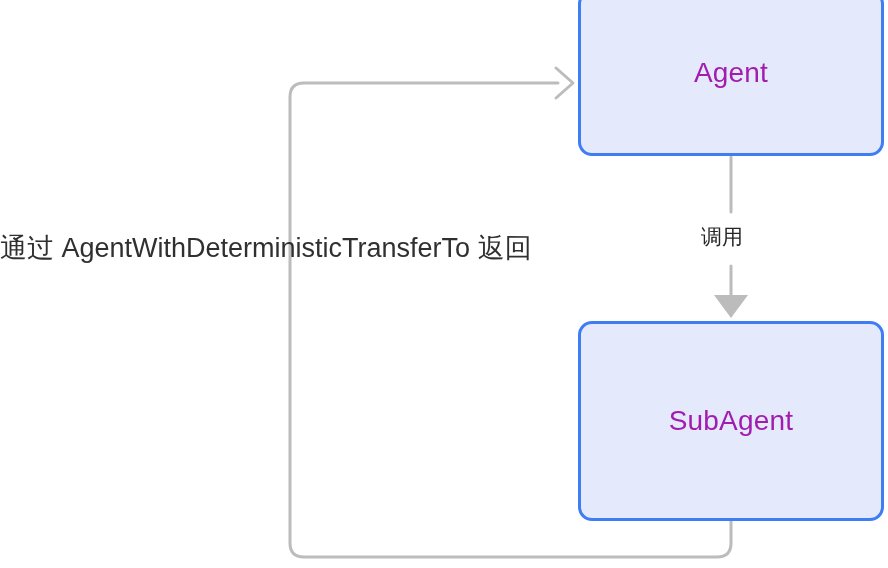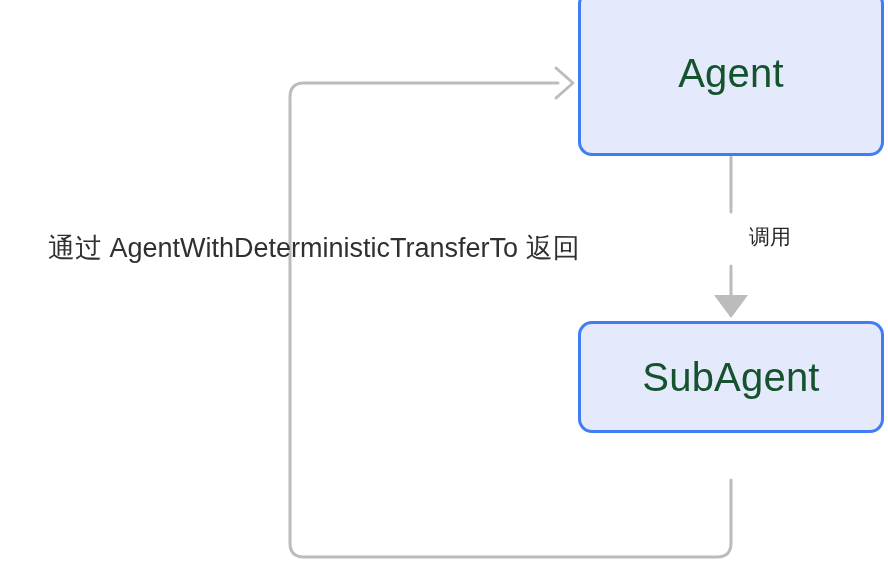--- a/index.html
+++ b/index.html
@@ -30,47 +30,46 @@
     position: absolute;
     box-sizing: border-box;
     background: #e4eafc;
     border: 3px solid #3f7df6;
     border-radius: 14px;
     display: flex;
     align-items: center;
     justify-content: center;
   }
   .node-label {
-    font-size: 40px;
+    font-size: 28px;
     font-weight: 400;
-    color: #14532d;
+    color: #a21caf;
     letter-spacing: 0.2px;
     line-height: 1;
     user-select: none;
     text-align: center;
   }
   #node-agent {
     left: 578px;
     top: -10px;
     width: 306px;
     height: 166px;
   }
   #node-subagent {
     left: 578px;
     top: 321px;
     width: 306px;
-    height: 112px;
+    height: 200px;
   }
   .edge-label {
     position: absolute;
     color: #262626;
     line-height: 1;
     white-space: nowrap;
     user-select: none;
-    margin-left: 48px;
   }
   #label-call {
     left: 701px;
     top: 226px;
     font-size: 21px;
   }
   #label-return {
     left: 0px;
     top: 235px;
     font-size: 27px;

